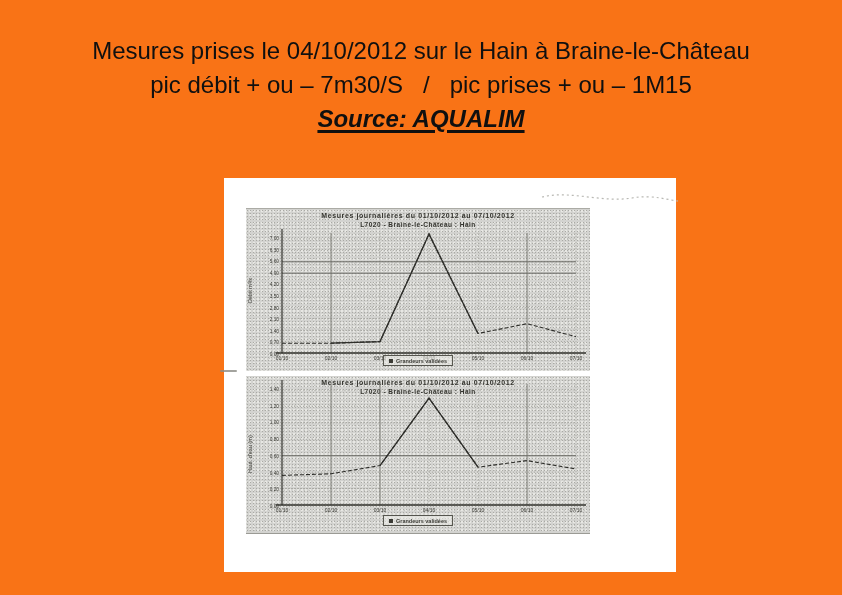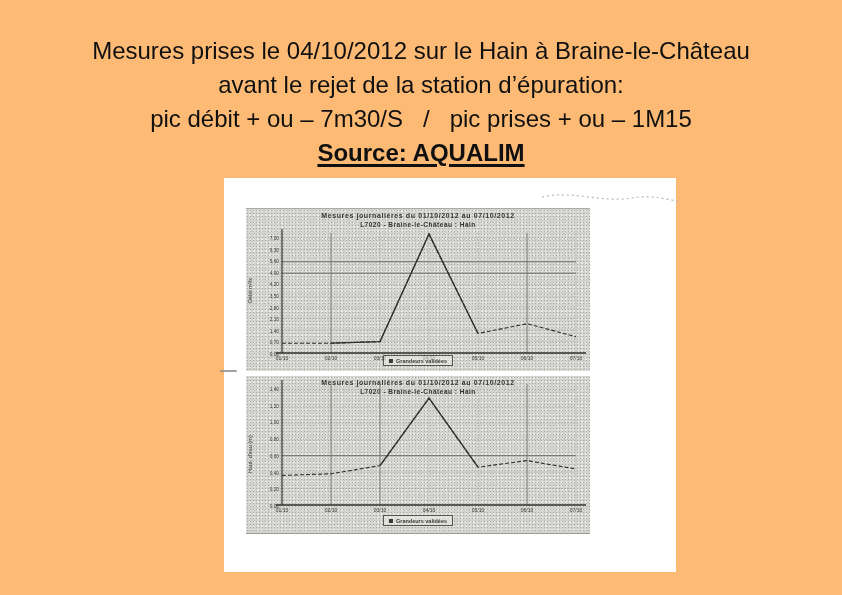--- a/index.html
+++ b/index.html
@@ -1,21 +1,21 @@
 <!DOCTYPE html>
 <html><head>
 <meta charset="utf-8">
 <style>
   html,body{margin:0;padding:0;background:#fff;}
-  .slide{position:relative;width:842px;height:595px;background:#fdba74;overflow:hidden;
+  .slide{position:relative;width:842px;height:595px;background:#f97316;overflow:hidden;
          font-family:"Liberation Sans",sans-serif;}
   
   .hdr{position:absolute;top:34px;left:0;width:842px;text-align:center;color:#101010;}
   .hline{font-size:24px;line-height:34px;white-space:pre-wrap;}
-  .src{font-weight:bold;text-decoration:underline;text-decoration-thickness:2.5px;text-underline-offset:3px;}
+  .src{font-weight:bold;text-decoration:underline;text-decoration-thickness:2.5px;text-underline-offset:3px;font-style:italic;}
   
   .paper{position:absolute;left:224px;top:178px;width:452px;height:394px;background:#fff;}
   .chart{position:absolute;left:22px;width:344px;color:#3a3a34;filter:blur(0.3px);
          background-color:#d3d3d0;
          background-image:
            radial-gradient(#a9a9a4 0.5px, rgba(0,0,0,0) 0.6px),
            radial-gradient(#c3c3be 0.5px, rgba(0,0,0,0) 0.6px),
            radial-gradient(#e9e9e5 0.7px, rgba(0,0,0,0) 0.8px);
          background-size:3px 3px,5px 5px,4px 4px;
          background-position:0 0,1px 2px,2px 0;}
@@ -38,21 +38,20 @@
   .curve{position:absolute;left:316px;top:10px;}
   .ldash{position:absolute;left:-4px;top:192px;width:17px;height:2px;background:#8c8c86;opacity:.8;border-radius:1px;}
 </style>
 </head>
 <body>
 
 <div class="slide">
 
   <div class="hdr">
     <div class="hline">Mesures prises le 04/10/2012 sur le Hain à Braine-le-Château</div>
-    <div class="hline">avant le rejet de la station d’épuration:</div>
     <div class="hline">pic débit + ou – 7m30/S   /   pic prises + ou – 1M15</div>
     <div class="hline"><span class="src">Source: AQUALIM</span></div>
   </div>
 
   <div class="paper">
 
     <svg class="curve" width="140" height="22">
       <path d="M2,9 C30,2 62,15 92,10 C112,6 132,13 138,13" stroke="#b9b9b4" stroke-width="1.2" fill="none" stroke-dasharray="2,3"></path>
     </svg>
     <div class="ldash"></div>

